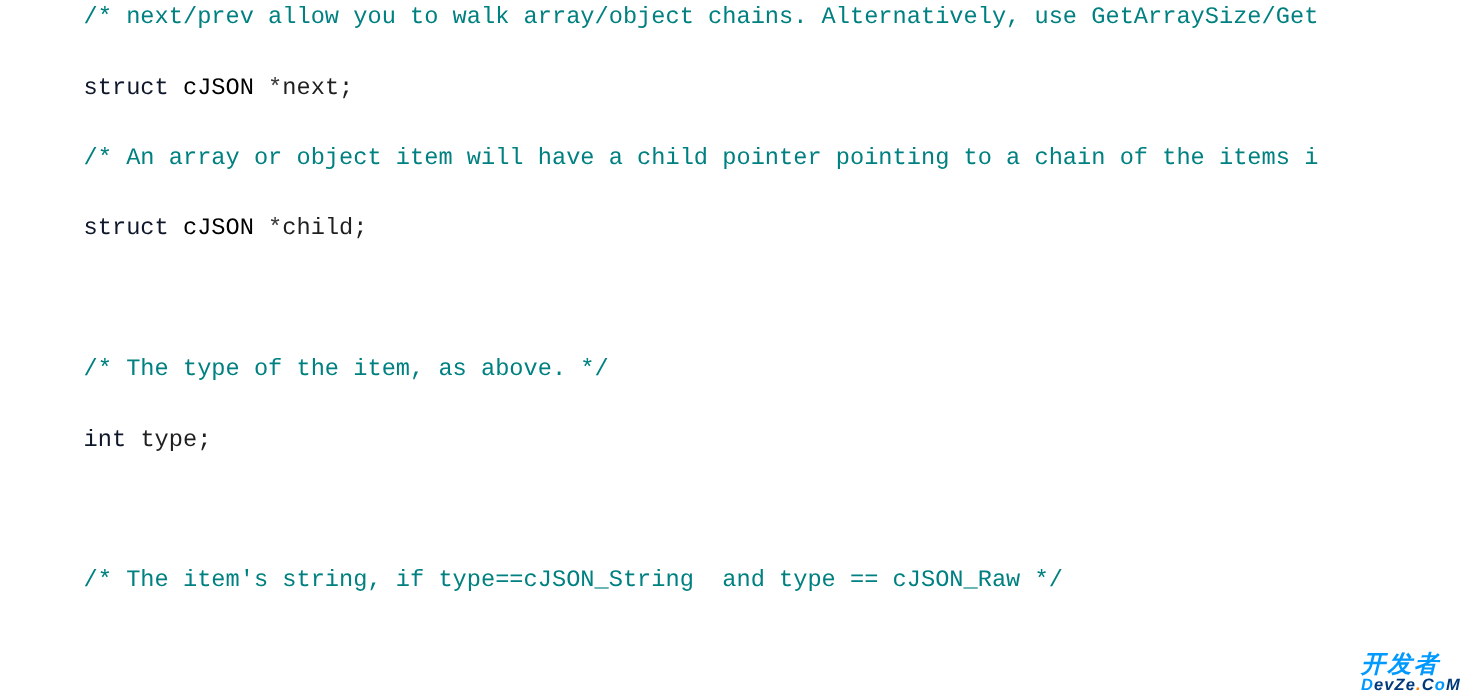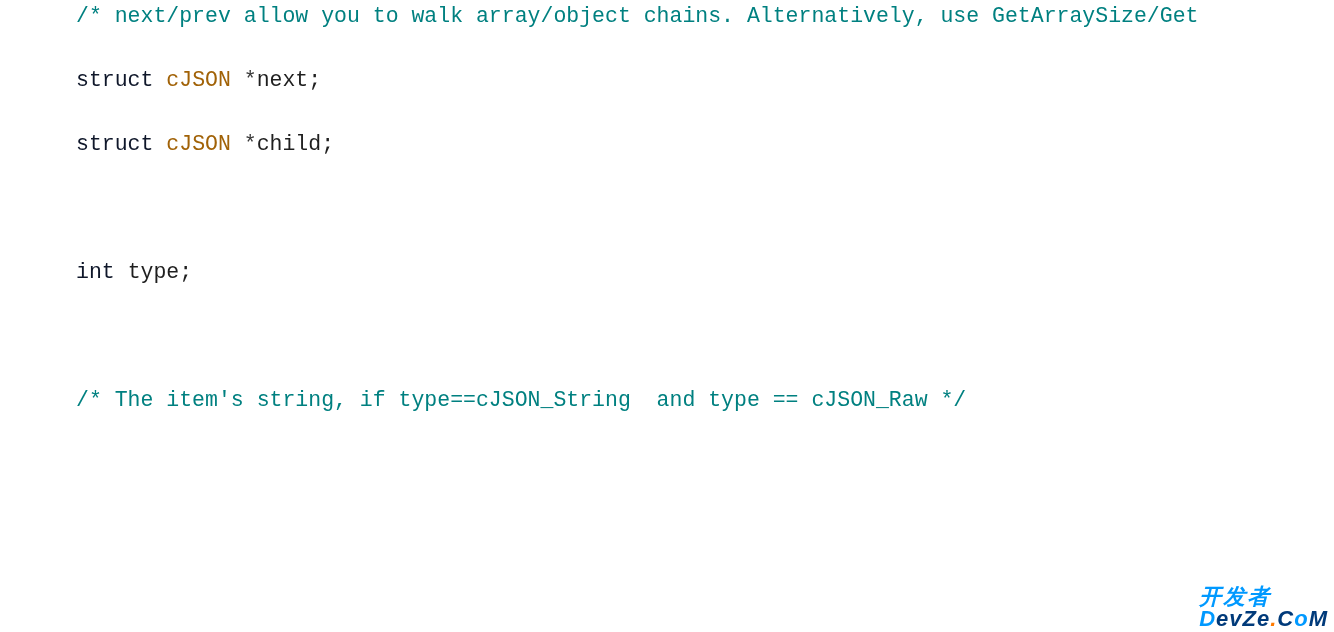--- a/index.html
+++ b/index.html
@@ -19,21 +19,21 @@
     color: #3a3a3a;
     white-space: pre;
     letter-spacing: 0px;
   }
   .indent {
     display: inline-block;
     width: 48px;
   }
   .comment   { color: #008080; }
   .kw        { color: #0f172a; }
-  .typeident { color: #a16207; }
+  .typeident { color: #000000; }
   .ident     { color: #1f1f1f; font-weight: 400; text-align: center; }
   .punct     { color: #1f1f1f; }
 
   
   .line-wrap { position: relative; display: block; padding-left: 28px; }
   .line-wrap > span.content { position: relative; z-index: 1; }
 
   .watermark {
     position: absolute;
     right: 6px;
@@ -45,34 +45,36 @@
     text-align: left;
     pointer-events: none;
   }
   .watermark .cn {
     font-size: 22px;
     color: #0099ff;
     text-shadow: 0 0 2px rgba(255,255,255,0.8);
     letter-spacing: 2px;
   }
   .watermark .en {
-    font-size: 22px;
+    font-size: 15px;
     letter-spacing: 1px;
   }
   .watermark .en .d { color: #0099ff; }
   .watermark .en .rest { color: #003a7a; }
   .watermark .en .dot  { color: #ff7a00; }
 </style>
 </head>
 <body>
 
 <pre class="code" id="code-block"><span class="line-wrap"><span class="content"><span class="indent"></span><span class="comment">/* next/prev allow you to walk array/object chains. Alternatively, use GetArraySize/Get</span></span></span>
 <span class="line-wrap"><span class="content"><span class="indent"></span><span class="kw">struct</span><span> </span><span class="typeident">cJSON</span><span> *</span><span class="ident">next</span><span class="punct">;</span></span></span>
+<span class="line-wrap"><span class="content"><span class="indent"></span><span class="comment">/* An array or object item will have a child pointer pointing to a chain of the items i</span></span></span>
 <span class="line-wrap"><span class="content"><span class="indent"></span><span class="kw">struct</span><span> </span><span class="typeident">cJSON</span><span> *</span><span class="ident">child</span><span class="punct">;</span></span></span>
 <span class="line-wrap"><span class="content"><span class="indent"></span><span></span></span></span>
+<span class="line-wrap"><span class="content"><span class="indent"></span><span class="comment">/* The type of the item, as above. */</span></span></span>
 <span class="line-wrap"><span class="content"><span class="indent"></span><span class="kw">int</span><span> </span><span class="ident">type</span><span class="punct">;</span></span></span>
 <span class="line-wrap"><span class="content"><span class="indent"></span><span></span></span></span>
 <span class="line-wrap"><span class="content"><span class="indent"></span><span class="comment">/* The item's string, if type==cJSON_String  and type == cJSON_Raw */</span></span></span>
 
 
 
 
 
 
 

